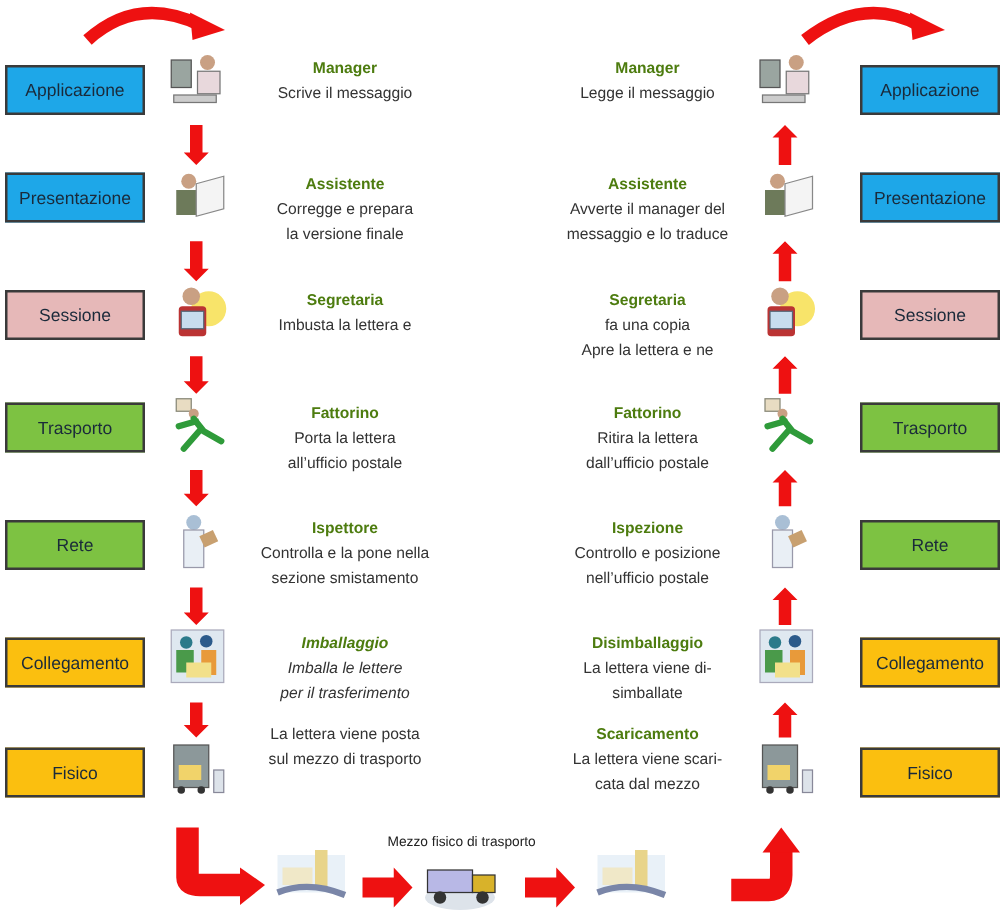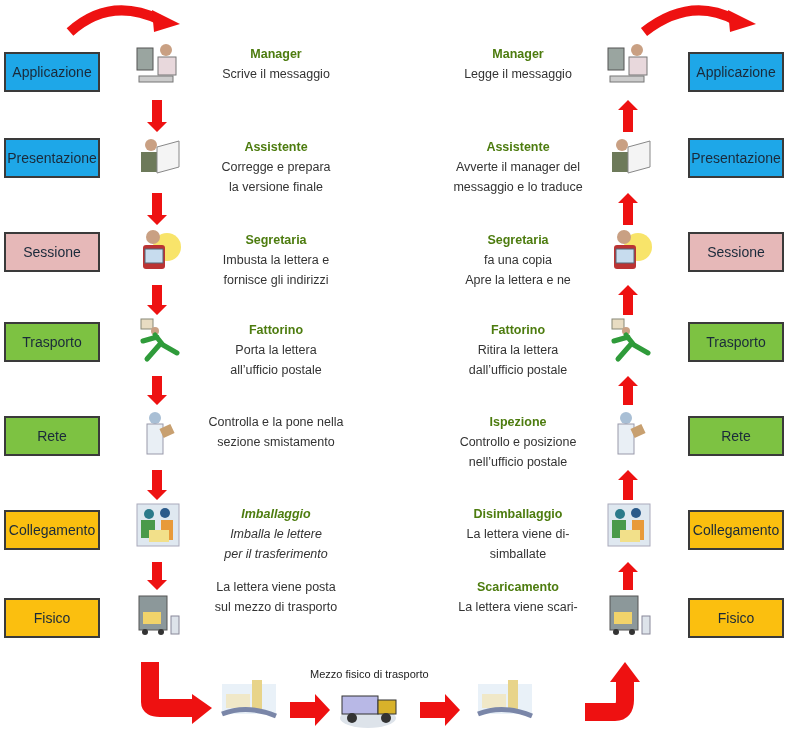--- a/index.html
+++ b/index.html
@@ -1,18 +1,18 @@
 <!DOCTYPE html>
 <html><head>
 <meta charset="utf-8">
 <style>
   html, body { margin:0; padding:0; background:#ffffff; }
   body { width:805px; height:739px; position:relative; overflow:hidden;
          font-family:"Liberation Sans", sans-serif; color:#222; }
-  .layer-box { position:absolute; width:96px; height:40px; border:2px solid #3a3a3a;
+  .layer-box { position:absolute; width:112px; height:40px; border:2px solid #3a3a3a;
                display:flex; align-items:center; justify-content:center;
                font-size:14px; color:#1a2a3a; box-sizing:border-box; }
   .left-box { left:4px; }
   .right-box { left:688px; }
   .desc { position:absolute; width:180px; text-align:center; font-size:12.5px; line-height:20px; color:#333; }
   .desc .title { font-weight:bold; color:#4d7c0f; }
   .left-desc { left:186px; }
   .right-desc { left:428px; }
   .figure { position:absolute; width:50px; height:50px; }
   .left-fig { left:133px; }
@@ -74,21 +74,20 @@
         <circle cx="18" cy="12" r="6" fill="#c9a083"></circle>
         <rect x="8" y="19" width="20" height="20" fill="#6d7a5a"></rect>
         <polygon points="24,14 46,8 46,34 24,40" fill="#f4f4f4" stroke="#888"></polygon>
       </svg></div>
     <div class="layer-box left-box" style="top: 232px; background: rgb(230, 184, 184);">
       <span>Sessione</span>
     </div>
     <div class="desc left-desc" style="top: 230px;">
       <div class="title">Segretaria</div>
       <div>Imbusta la lettera e</div>
-      <div>fornisce gli indirizzi</div>
     </div>
     <div class="figure left-fig" style="top: 225px;"><svg width="50" height="50" viewBox="0 0 50 50">
         <circle cx="34" cy="22" r="14" fill="#f8e46a"></circle>
         <circle cx="20" cy="12" r="7" fill="#c9a083"></circle>
         <rect x="10" y="20" width="22" height="24" fill="#b33" rx="3"></rect>
         <rect x="12" y="24" width="18" height="14" fill="#c7dcee" stroke="#567"></rect>
       </svg></div>
     <div class="layer-box right-box" style="top: 232px; background: rgb(230, 184, 184);">
       <span>Sessione</span>
     </div>
@@ -126,20 +125,21 @@
     </div>
     <div class="figure right-fig" style="top: 315px;"><svg width="50" height="50" viewBox="0 0 50 50">
         <rect x="8" y="4" width="12" height="10" fill="#e8dcc2" stroke="#887"></rect>
         <circle cx="22" cy="16" r="4" fill="#c9a083"></circle>
         <path d="M22 20 L30 30 L44 38 M28 28 L14 44 M24 22 L10 26" stroke="#2f9b3a" stroke-width="5" fill="none" stroke-linecap="round"></path>
       </svg></div>
     <div class="layer-box left-box" style="top: 416px; background: rgb(125, 194, 66);">
       <span>Rete</span>
     </div>
     <div class="desc left-desc" style="top: 412px;">
+      <div class="title">Ispettore</div>
       <div>Controlla e la pone nella</div>
       <div>sezione smistamento</div>
     </div>
     <div class="figure left-fig" style="top: 408px;"><svg width="50" height="50" viewBox="0 0 50 50">
         <circle cx="22" cy="10" r="6" fill="#a9bfd5"></circle>
         <rect x="14" y="16" width="16" height="30" fill="#e9eff5" stroke="#99a"></rect>
         <rect x="28" y="18" width="12" height="10" fill="#c8a070" transform="rotate(-25 34 23)"></rect>
       </svg></div>
     <div class="layer-box right-box" style="top: 416px; background: rgb(125, 194, 66);">
       <span>Rete</span>
@@ -199,20 +199,21 @@
         <circle cx="12" cy="42" r="3" fill="#333"></circle>
         <circle cx="28" cy="42" r="3" fill="#333"></circle>
         <rect x="38" y="26" width="8" height="18" fill="#dde3ea" stroke="#889"></rect>
       </svg></div>
     <div class="layer-box right-box" style="top: 598px; background: rgb(251, 191, 15);">
       <span>Fisico</span>
     </div>
     <div class="desc right-desc" style="top: 577px;">
       <div class="title">Scaricamento</div>
       <div>La lettera viene scari-</div>
+      <div>cata dal mezzo</div>
     </div>
     <div class="figure right-fig" style="top: 590px;"><svg width="50" height="50" viewBox="0 0 50 50">
         <rect x="6" y="6" width="28" height="34" fill="#8c989a" stroke="#555"></rect>
         <rect x="10" y="22" width="18" height="12" fill="#f1d36a"></rect>
         <circle cx="12" cy="42" r="3" fill="#333"></circle>
         <circle cx="28" cy="42" r="3" fill="#333"></circle>
         <rect x="38" y="26" width="8" height="18" fill="#dde3ea" stroke="#889"></rect>
       </svg></div>
   </div>
 

